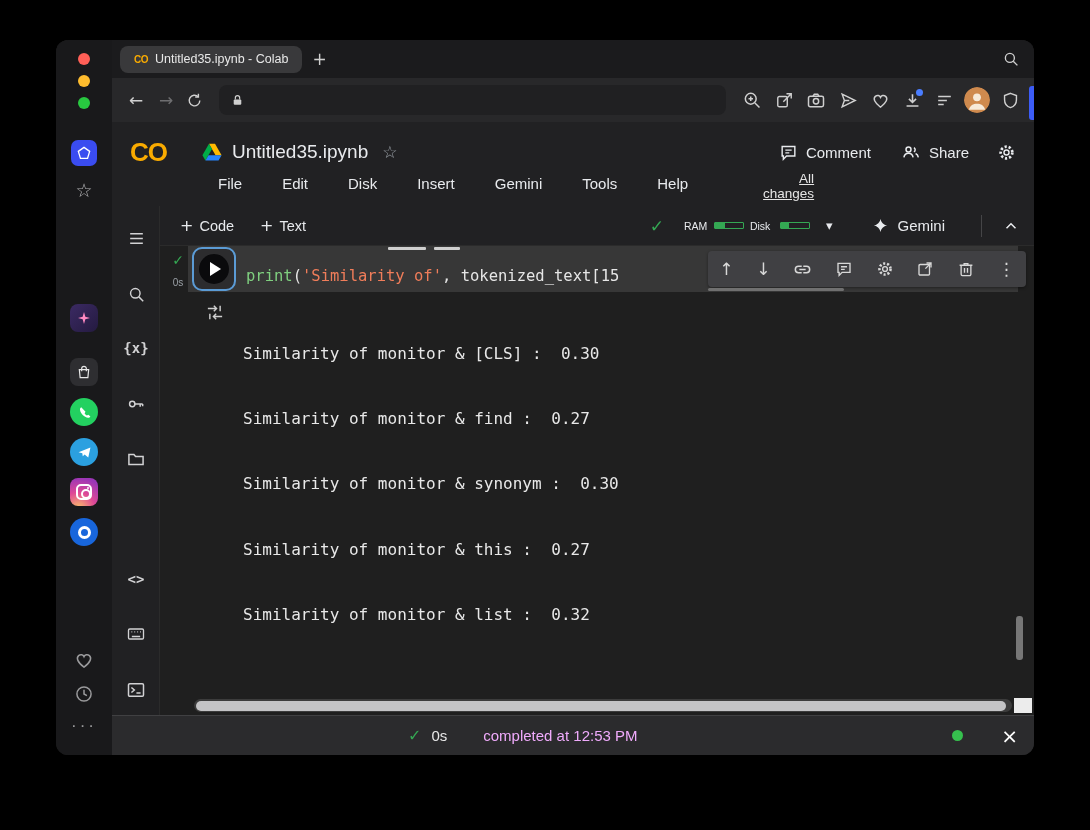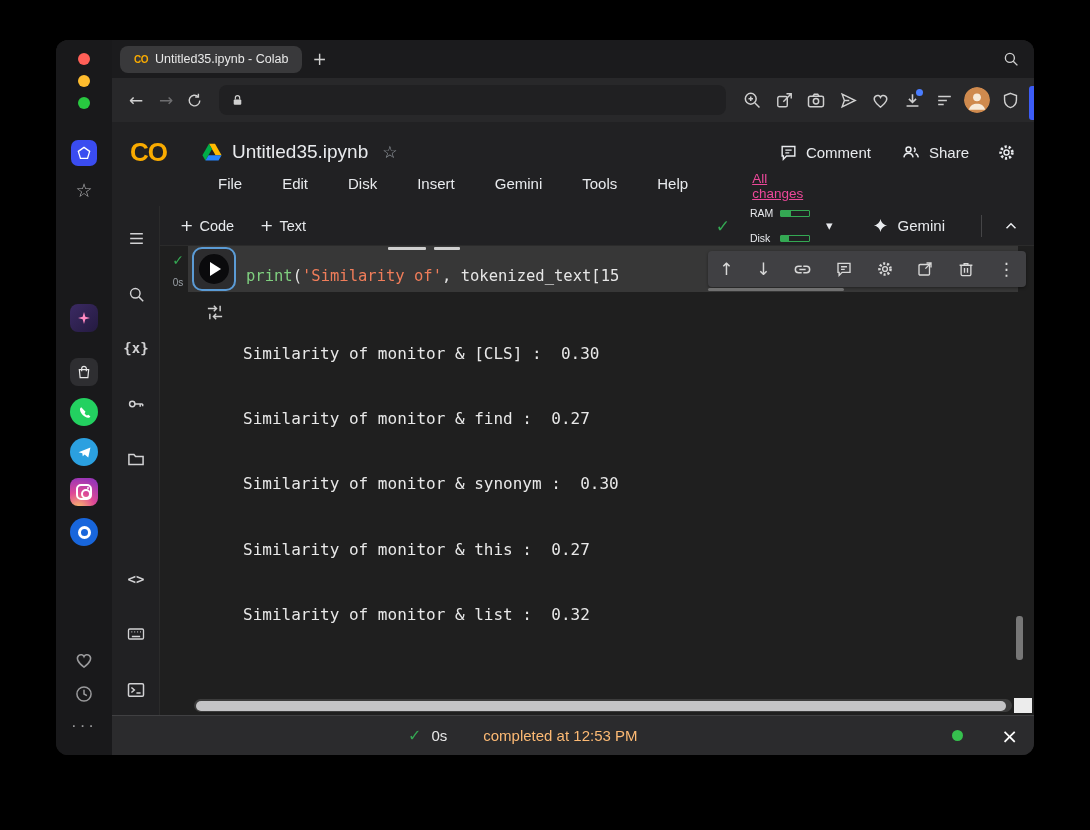--- a/index.html
+++ b/index.html
@@ -61,33 +61,33 @@
   .c-header{height:84px;background:#212123;padding:9px 18px 0 18px;flex:none}
   .h-row1{display:flex;align-items:center;height:42px}
   .logo{color:#f9ab00;font-weight:800;font-size:26px;letter-spacing:-1px;width:72px}
   .nb-title{color:#e8eaed;font-size:19px;margin-left:10px}
   .h-star{color:#9aa0a6;font-size:17px;margin-left:14px}
   .hbtn{display:flex;align-items:center;gap:8px;color:#e8eaed;font-size:15px}
   .hbtn svg{color:#e8eaed}
   .h-gear{color:#e8eaed;margin-left:28px}
   .h-row2{display:flex;align-items:flex-start;margin-left:88px;margin-top:2px;gap:40px}
   .menu-item{color:#e8eaed;font-size:15px}
-  .changes{color:#ec4899;font-size:13.5px;text-decoration:underline;width:62px;text-align:left;line-height:1.1;margin-left:24px;margin-top:-3px}
+  .changes{color:#e5e5e5;font-size:13.5px;text-decoration:underline;width:62px;text-align:right;line-height:1.1;margin-left:24px;margin-top:-3px}
 
   .colab-body{flex:1;display:flex;min-height:0}
   .rail{width:48px;flex:none;background:#212123;position:relative;border-right:1px solid #2b2b2b}
   .rail-ic{position:absolute;left:12px;width:24px;height:24px;display:flex;align-items:center;justify-content:center;color:#d2d2d4}
   .rail-txt{font-size:14px;font-weight:bold;color:#d2d2d4;font-family:"DejaVu Sans Mono",monospace}
 
   .nb-col{flex:1;display:flex;flex-direction:column;min-width:0}
   .toolbar{height:40px;background:#212123;display:flex;align-items:center;padding:0 14px 0 20px;gap:10px;flex:none;border-bottom:1px solid #2b2b2b}
   .tbtn{display:flex;align-items:center;gap:6px;color:#e8eaed;font-size:14.5px;margin-right:16px}
   .plus{color:#e8eaed;font-size:16px}
   .tb-check{color:#34a853;font-size:17px;margin-right:10px}
-  .ramdisk{display:flex;flex-direction:column;gap:13px}
+  .ramdisk{display:flex;flex-direction:row;gap:6px}
   .rd-row{display:flex;align-items:center;gap:6px}
   .rd-row span{color:#e8eaed;font-size:10.5px;width:24px}
   .rd-bar{width:30px;height:7px;border:1px solid #34a853;border-radius:1px}
   .rd-fill{height:100%;background:#34a853}
   .caret{color:#e8eaed;font-size:13px;margin:0 14px 0 6px}
   .gem{display:flex;align-items:center;gap:8px;color:#e8eaed;font-size:15px;margin:0 16px}
   .gem svg{color:#e8eaed}
   .vdiv{width:1px;height:22px;background:#454547;margin:0 10px}
   .chev{color:#e8eaed}
 
@@ -110,21 +110,21 @@
   .out-ic{position:absolute;left:44px;top:57px;color:#cfcfcf}
   .out-lines{position:absolute;left:83px;top:53px;font-size:16px;line-height:21.8px;color:#e8e8e8;white-space:pre}
   .nb-hscroll{position:absolute;left:34px;top:453px;width:818px;height:13px;background:#3c3c3c;border-radius:7px}
   .nb-hthumb{position:absolute;left:2px;top:1.5px;height:10px;width:99%;background:#c4c4c6;border-radius:5px}
   .nb-corner{position:absolute;left:854px;top:452px;width:18px;height:15px;background:#ececec}
   .nb-vthumb{position:absolute;left:856px;top:370px;width:7px;height:44px;background:#777;border-radius:3px}
 
   .statusbar{height:40px;flex:none;background:#2b2b2d;border-top:1px solid #404042;display:flex;align-items:center;padding:0 16px 0 296px;gap:10px}
   .st-check{color:#34a853;font-size:16px}
   .st-dur{color:#e8e8e8;font-size:15px}
-  .st-msg{color:#fdba74;font-size:15px;margin-left:26px}
+  .st-msg{color:#f0abfc;font-size:15px;margin-left:26px}
   .st-dot{width:11px;height:11px;border-radius:50%;background:#36c04e;margin-right:28px}
   .st-close{color:#fff;font-size:20px;line-height:1}
 </style>
 </head>
 <body>
 
 <div class="window">
 
   <div class="strip">
     <div class="tl tl-r"></div>

